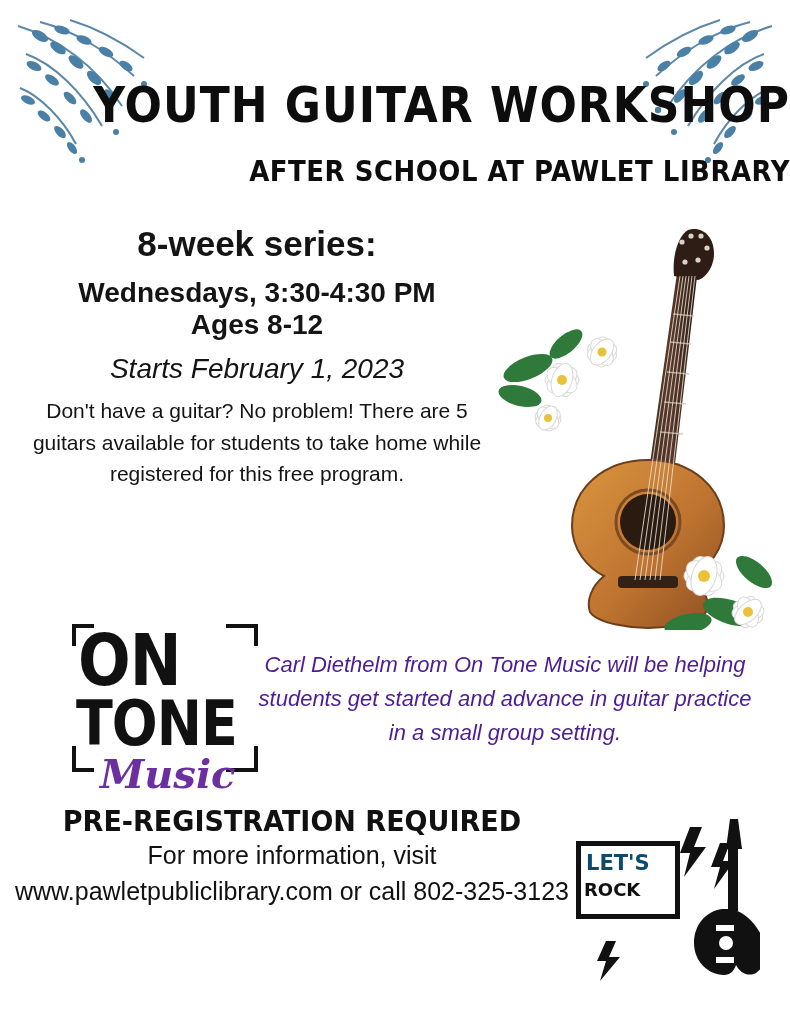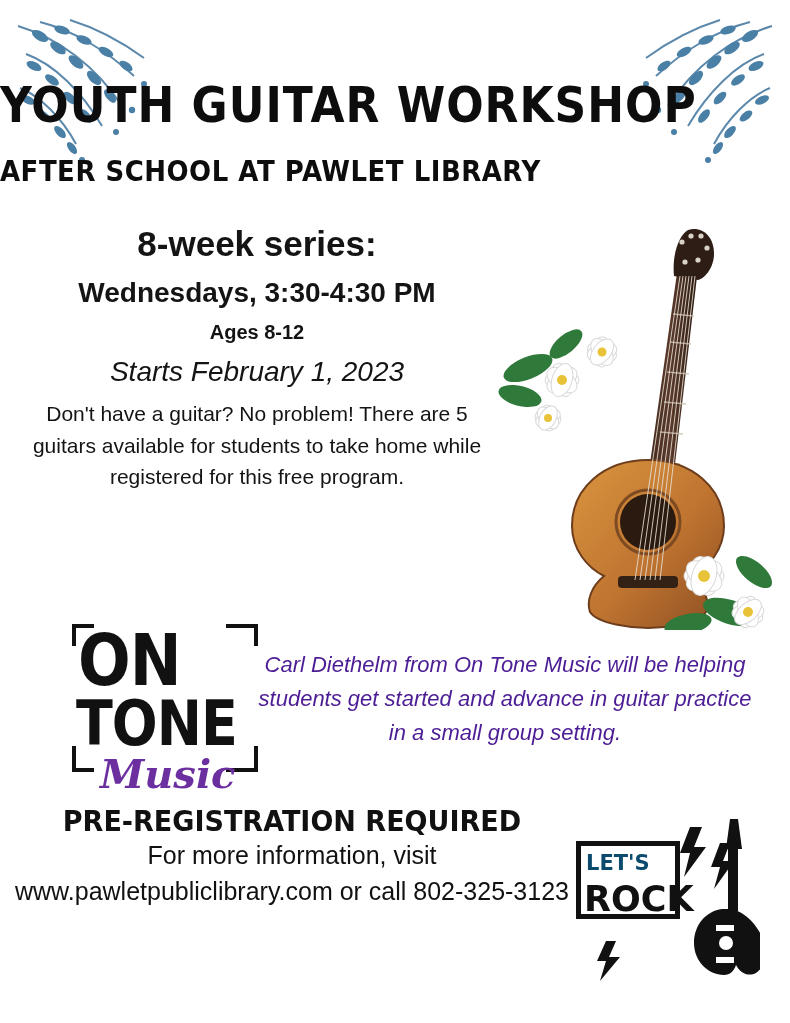--- a/index.html
+++ b/index.html
@@ -25,21 +25,21 @@
   }
   .corner-foliage.left  { left: 10px;  top: 14px; }
   .corner-foliage.right { right: 10px; top: 14px; transform: scaleX(-1); }
 
   
   .title-block {
     position: absolute;
     top: 82px;
     left: 0;
     width: 790px;
-    text-align: left;
+    text-align: right;
   }
   .main-title {
     font-family: "DejaVu Sans", sans-serif;
     font-weight: bold;
     font-size: 44px;
     letter-spacing: 1px;
     line-height: 1.05;
     color: #0d0d0d;
     text-transform: uppercase;
     transform: scaleY(1.12);
@@ -69,23 +69,23 @@
     line-height: 1.25;
     font-weight: bold;
   }
   .details .when {
     font-size: 28px;
     font-weight: bold;
     margin-top: 10px;
     line-height: 1.2;
   }
   .details .ages {
-    font-size: 20px;
-    font-weight: bold;
-    margin-top: 12px;
+    font-size: 28px;
+    font-weight: bold;
+    margin-top: 0;
   }
   .details .starts {
     font-size: 28px;
     font-style: italic;
     margin-top: 12px;
   }
   .details .blurb {
     font-size: 21px;
     line-height: 1.5;
     margin-top: 10px;
@@ -223,21 +223,21 @@
     font-weight: bold;
     font-size: 21px;
     color: #0c4a6e;
   }
   .lets-rock .rock {
     position: absolute;
     left: 14px;
     top: 76px;
     font-family: "DejaVu Sans", sans-serif;
     font-weight: bold;
-    font-size: 35px;
+    font-size: 18px;
     color: #111;
   }
 </style>
 </head>
 <body>
 
 <div class="corner-foliage left">
   <svg width="180" height="180" viewBox="0 0 180 180">
     <g stroke="#5b88ab" stroke-width="2" fill="none">
       <path d="M8,12 C48,24 86,52 112,92"></path>

